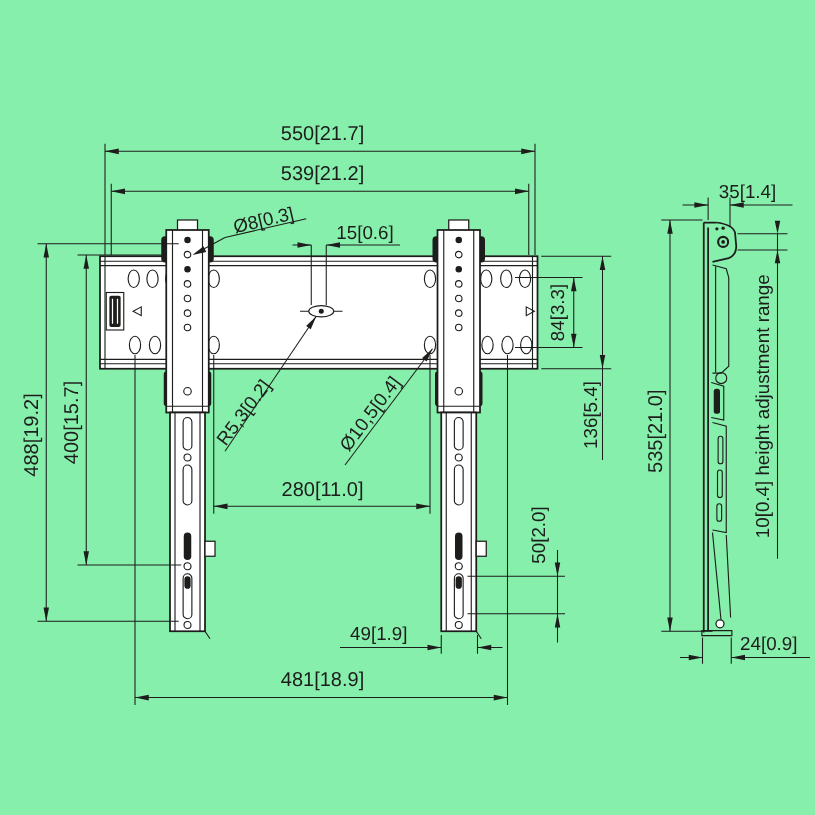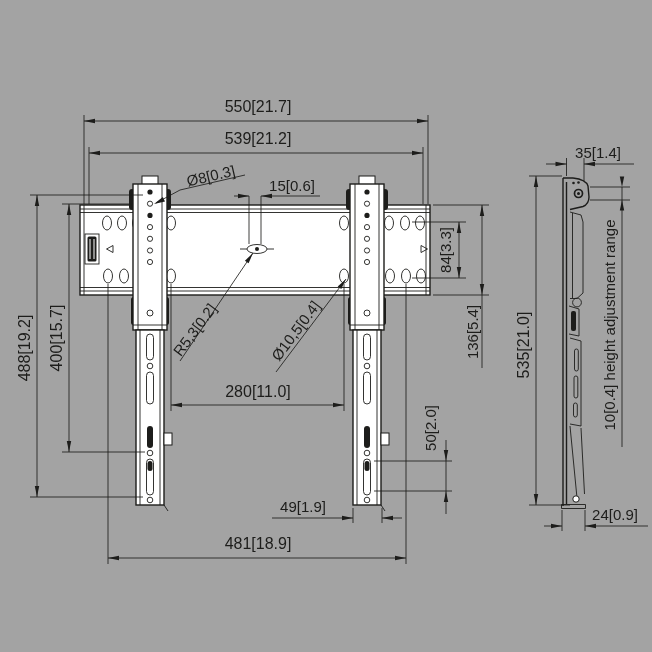--- a/index.html
+++ b/index.html
@@ -1,16 +1,16 @@
 <!DOCTYPE html>
 <html><head>
 <meta charset="utf-8">
 <style>
   html,body{margin:0;padding:0;background:#ffffff;}
-  .page{width:652px;height:652px;position:relative;background:#a3a3a3;overflow:hidden;}
+  .page{width:652px;height:652px;position:relative;background:#86efac;overflow:hidden;}
   svg{display:block;}
   text{font-family:"Liberation Sans","DejaVu Sans",sans-serif;fill:#1d1d1b;}
   .dimtxt{font-size:16px;}
   .dimtxt-sm{font-size:15px;}
   .obj{stroke:#1d1d1b;stroke-width:1.4;fill:none;}
   .objw{stroke:#1d1d1b;stroke-width:1.4;fill:#ffffff;}
   .det{stroke:#1d1d1b;stroke-width:0.9;fill:none;}
   .detw{stroke:#1d1d1b;stroke-width:1;fill:#ffffff;}
   .blk{fill:#1d1d1b;stroke:none;}
   .dim{stroke:#1d1d1b;stroke-width:0.85;fill:none;}

